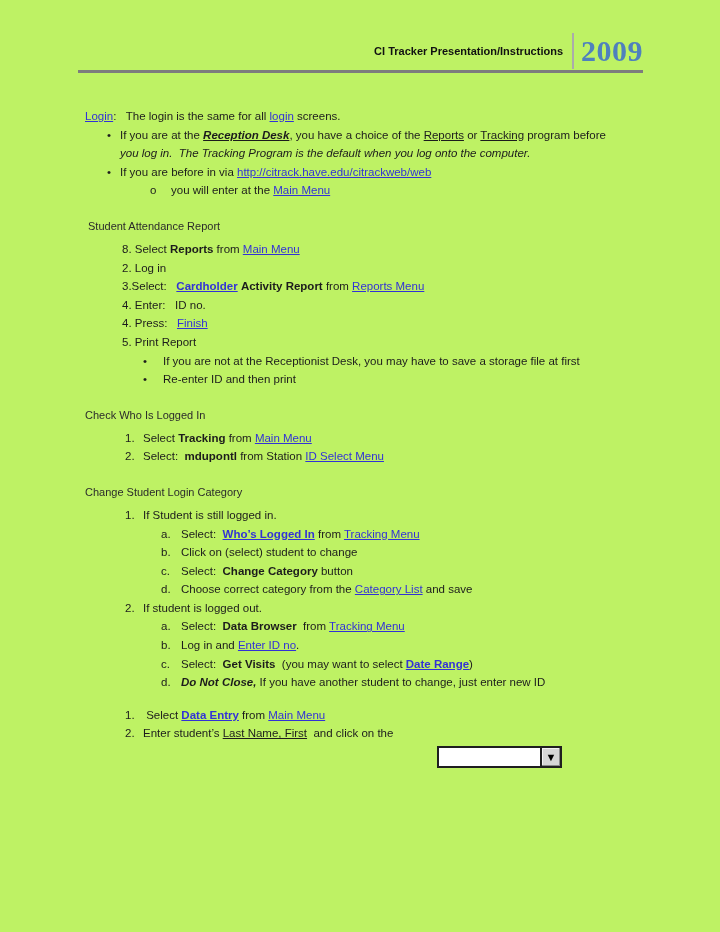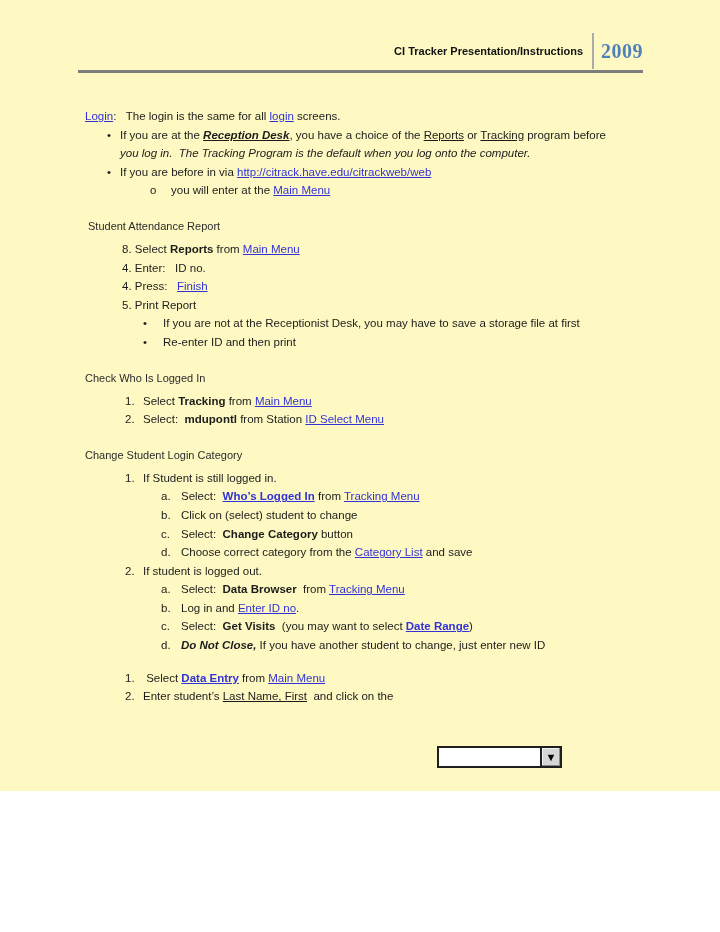--- a/index.html
+++ b/index.html
@@ -1,26 +1,26 @@
 <!DOCTYPE html>
 <html><head>
 <meta charset="utf-8">
 <style>
   * { margin:0; padding:0; box-sizing:border-box; }
   html,body { background:#ffffff; }
   .page {
-    position:relative; width:720px; height:791px; background:#fef9c3;
+    position:relative; width:720px; height:932px; background:#bef264;
     font-family:"Liberation Sans", sans-serif; font-size:11.5px;
     line-height:18.6px; color:#1c1c1c; overflow:hidden;
   }
   
   .header { margin:33px 77px 0 78px; height:36px; display:flex; justify-content:flex-end; align-items:center; }
   .h-title { font-weight:bold; font-size:11px; color:#111; }
   .h-divider { width:2px; height:36px; background:#ababab; margin:0 7px 0 9px; }
-  .h-year { font-family:"Liberation Serif", serif; font-size:20px; font-weight:600; color:#4f81bd; line-height:1; letter-spacing:0.5px; }
+  .h-year { font-family:"Liberation Serif", serif; font-size:30px; font-weight:600; color:#4f81bd; line-height:1; letter-spacing:0.5px; }
   .hrule { margin:1px 77px 0 78px; height:3px; background:#7d7d7d; }
   
   .content { margin:34px 55px 0 85px; }
   .line { display:flex; }
   .mk { flex:0 0 auto; }
   .ct { flex:1 1 auto; }
   .b1  { margin-left:22px; }  .b1 .mk { width:13px; }
   .b1c { margin-left:35px;font-style:italic; }
   .b2  { margin-left:65px; }  .b2 .mk { width:21px; }
   .n1  { margin-left:37px; }
@@ -79,20 +79,26 @@
       <span class="ct"><span>If you are before in via </span><span class="lk">http://citrack.have.edu/citrackweb/web</span></span>
     </div>
     <div class="line b2">
       <span class="mk">o</span>
       <span class="ct"><span>you will enter at the </span><span class="lk">Main Menu</span></span>
     </div>
 
     <div class="sec-h h-ind">Student Attendance Report</div>
     <div class="line n1">
         <span class="ct"><span>8. Select </span><span class="b">Reports</span><span> from </span><span class="lk">Main Menu</span></span>
+      </div>
+    <div class="line n1">
+        <span class="ct"><span>2. Log in</span></span>
+      </div>
+    <div class="line n1">
+        <span class="ct"><span>3.Select:&nbsp;&nbsp; </span><span class="lkb">Cardholder</span><span> </span><span class="b">Activity Report</span><span> from </span><span class="lk">Reports Menu</span></span>
       </div>
     <div class="line n1">
         <span class="ct"><span>4. Enter:&nbsp;&nbsp; ID no.</span></span>
       </div>
     <div class="line n1">
         <span class="ct"><span>4. Press:&nbsp;&nbsp; </span><span class="lk">Finish</span></span>
       </div>
     <div class="line n1">
         <span class="ct"><span>5. Print Report</span></span>
       </div>

